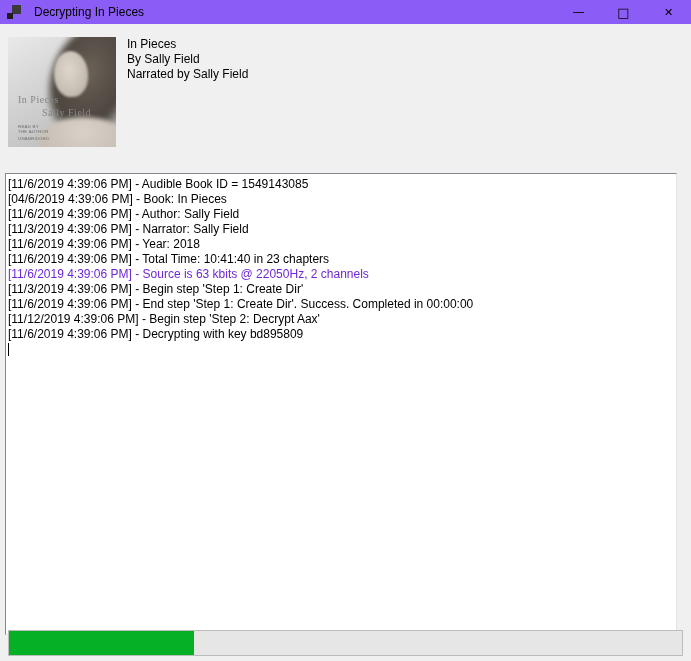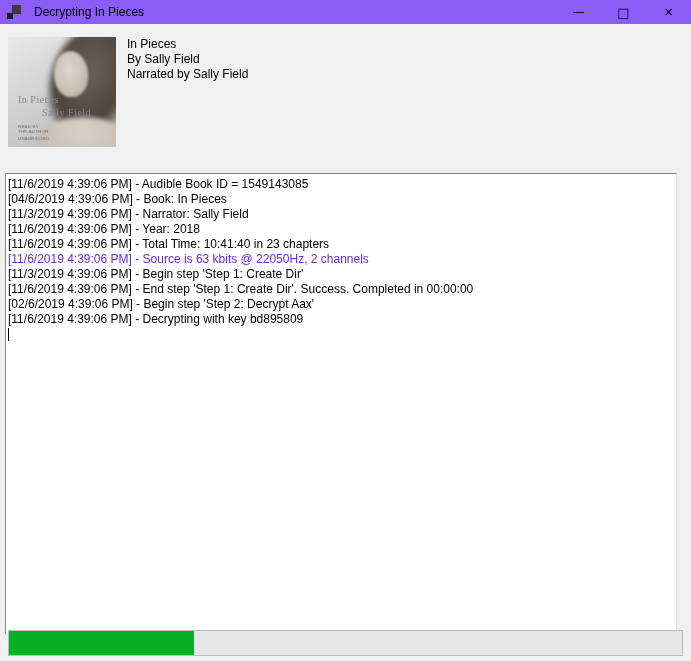--- a/index.html
+++ b/index.html
@@ -208,27 +208,28 @@
   <div class="book-info">
     <div>In Pieces</div>
     <div>By Sally Field</div>
     <div>Narrated by Sally Field</div>
   </div>
 
   <div class="log">
     <div id="log-lines">
         <div class="log-line">[11/6/2019 4:39:06 PM] - Audible Book ID = 1549143085</div>
         <div class="log-line">[04/6/2019 4:39:06 PM] - Book: In Pieces</div>
+        <div class="log-line">[11/6/2019 4:39:06 PM] - Author: Sally Field</div>
         <div class="log-line">[11/3/2019 4:39:06 PM] - Narrator: Sally Field</div>
         <div class="log-line">[11/6/2019 4:39:06 PM] - Year: 2018</div>
         <div class="log-line">[11/6/2019 4:39:06 PM] - Total Time: 10:41:40 in 23 chapters</div>
         <div class="log-line" style="color: #6d28d9;">[11/6/2019 4:39:06 PM] - Source is 63 kbits @ 22050Hz, 2 channels</div>
         <div class="log-line">[11/3/2019 4:39:06 PM] - Begin step 'Step 1: Create Dir'</div>
         <div class="log-line">[11/6/2019 4:39:06 PM] - End step 'Step 1: Create Dir'. Success. Completed in 00:00:00</div>
-        <div class="log-line">[02/6/2019 4:39:06 PM] - Begin step 'Step 2: Decrypt Aax'</div>
+        <div class="log-line">[11/12/2019 4:39:06 PM] - Begin step 'Step 2: Decrypt Aax'</div>
         <div class="log-line">[11/6/2019 4:39:06 PM] - Decrypting with key bd895809</div>
       </div>
     <div class="caret-line">
       <span class="caret"></span>
     </div>
   </div>
 
   <div class="progressbar" style="background: rgb(230, 230, 230);">
     <div class="progress-fill" style="width: 27.5%; background: rgb(6, 176, 37);"></div>
   </div>

